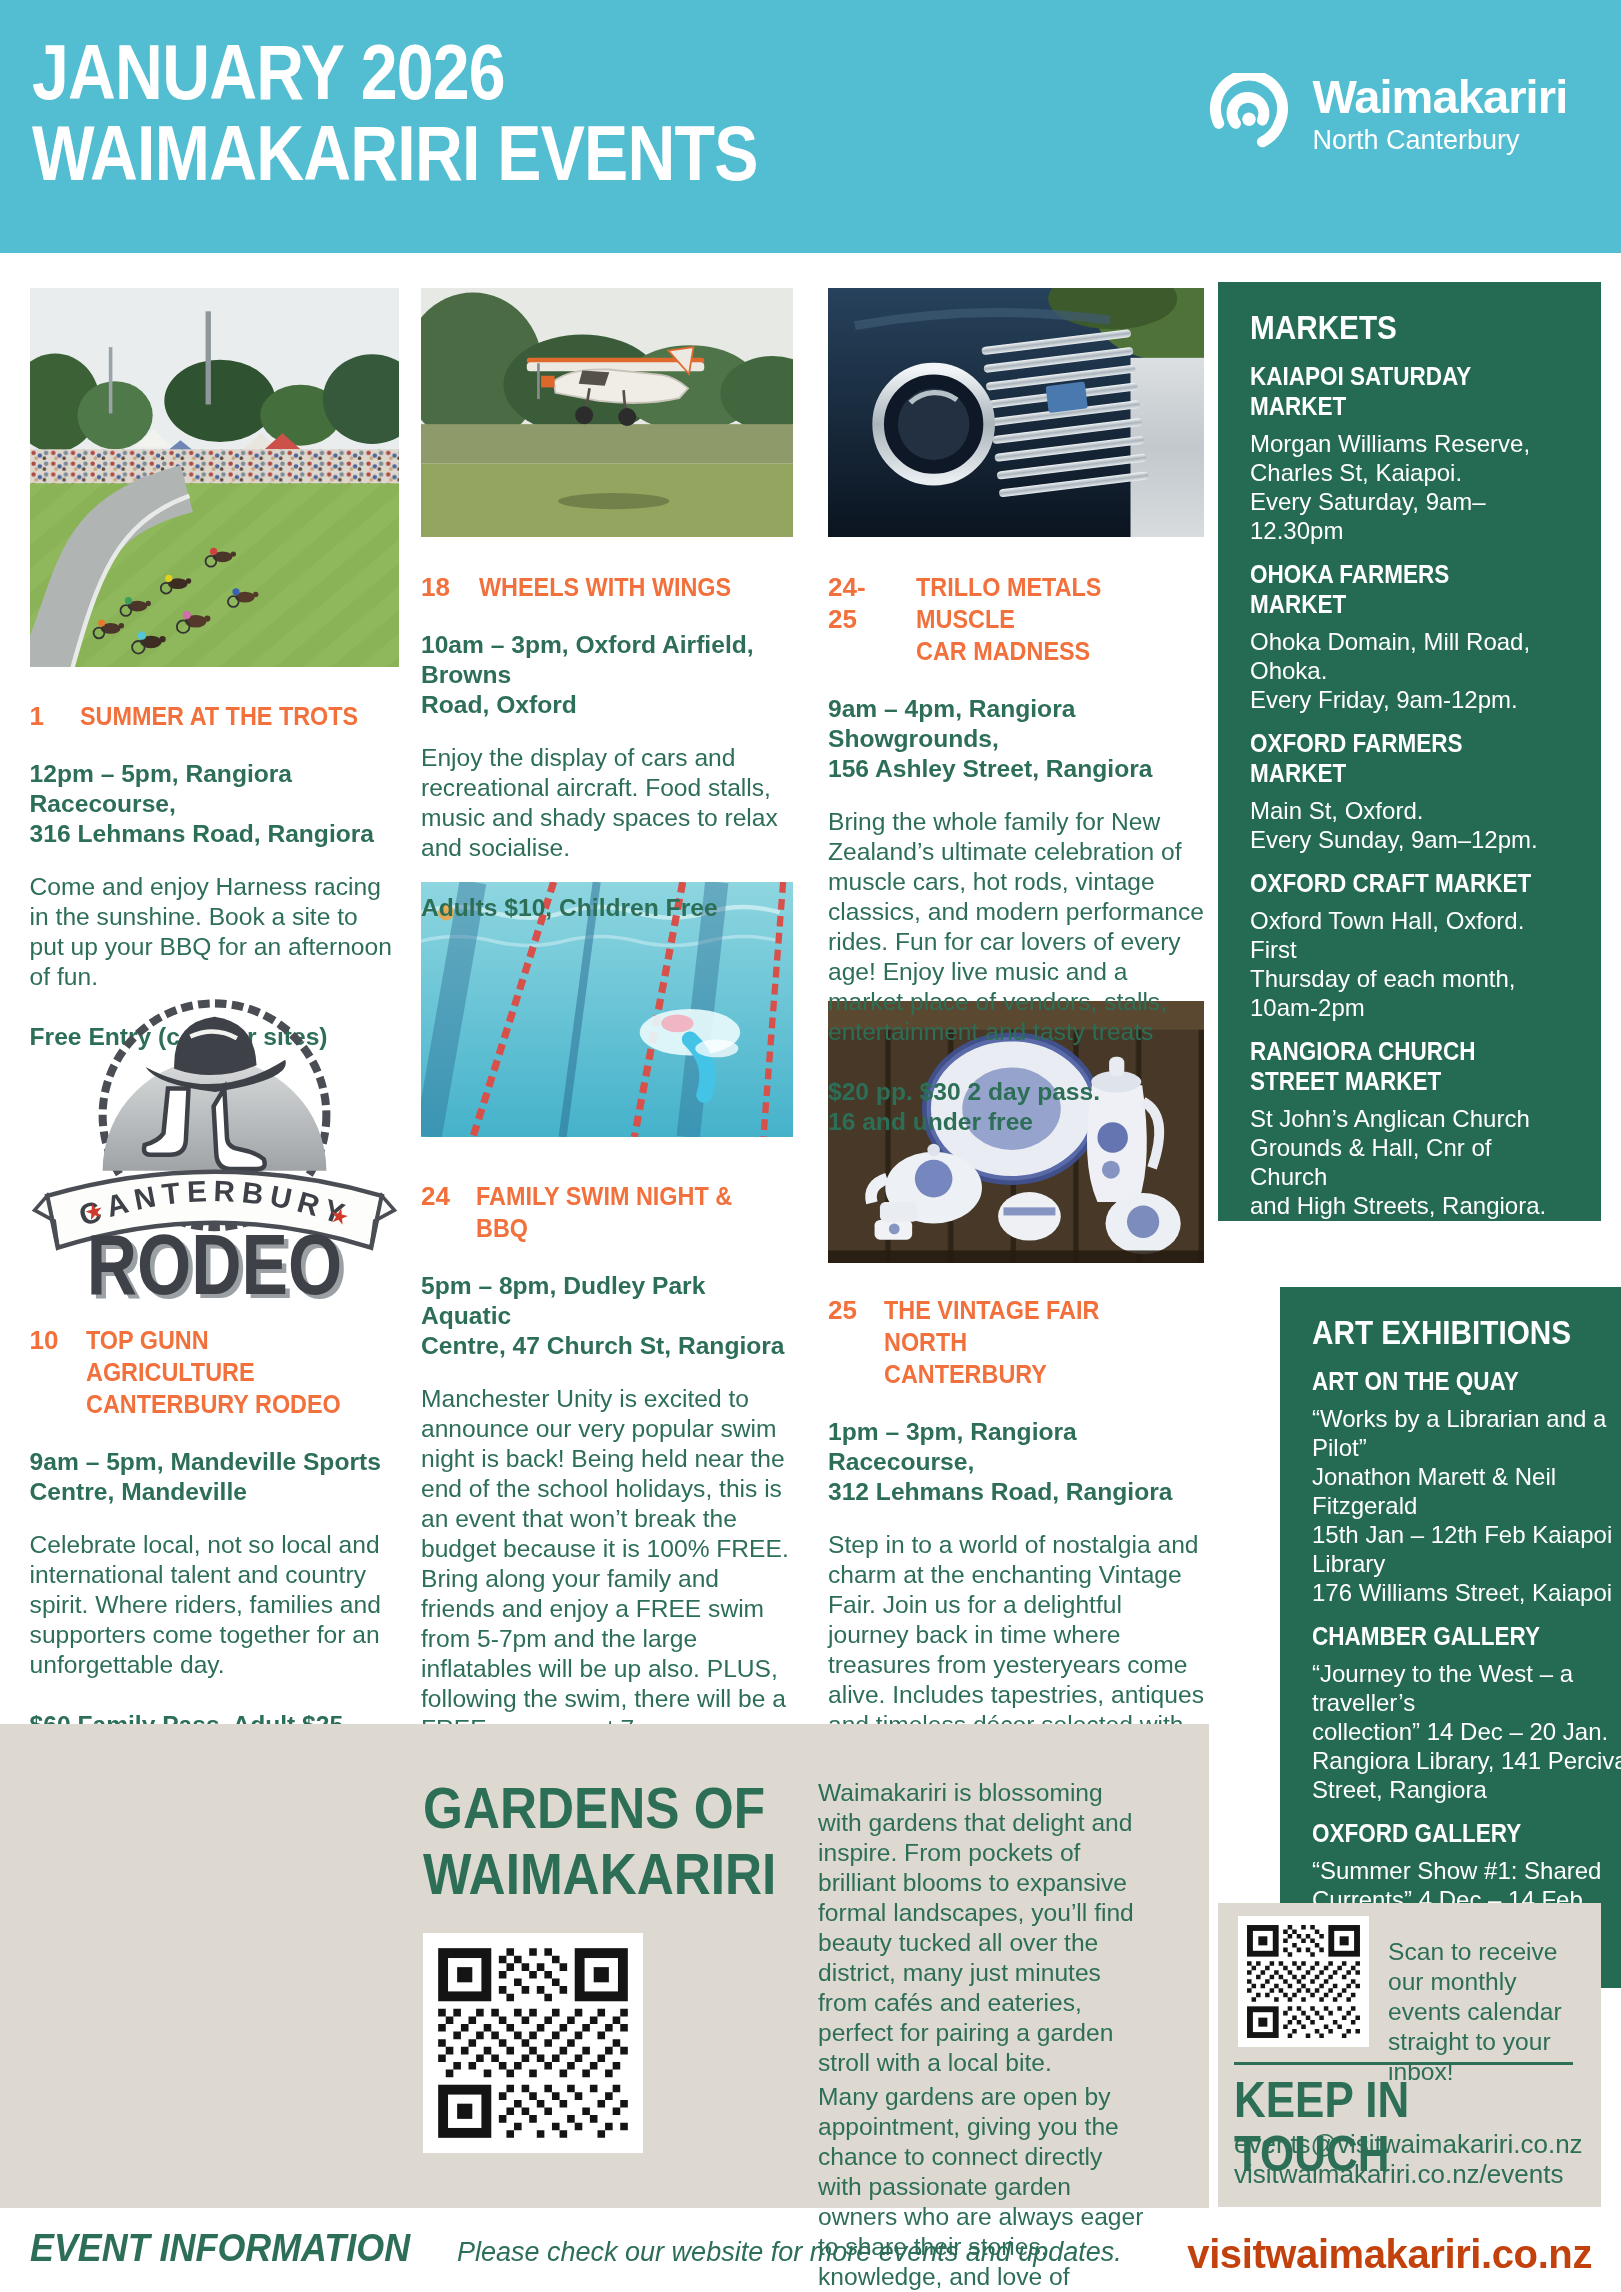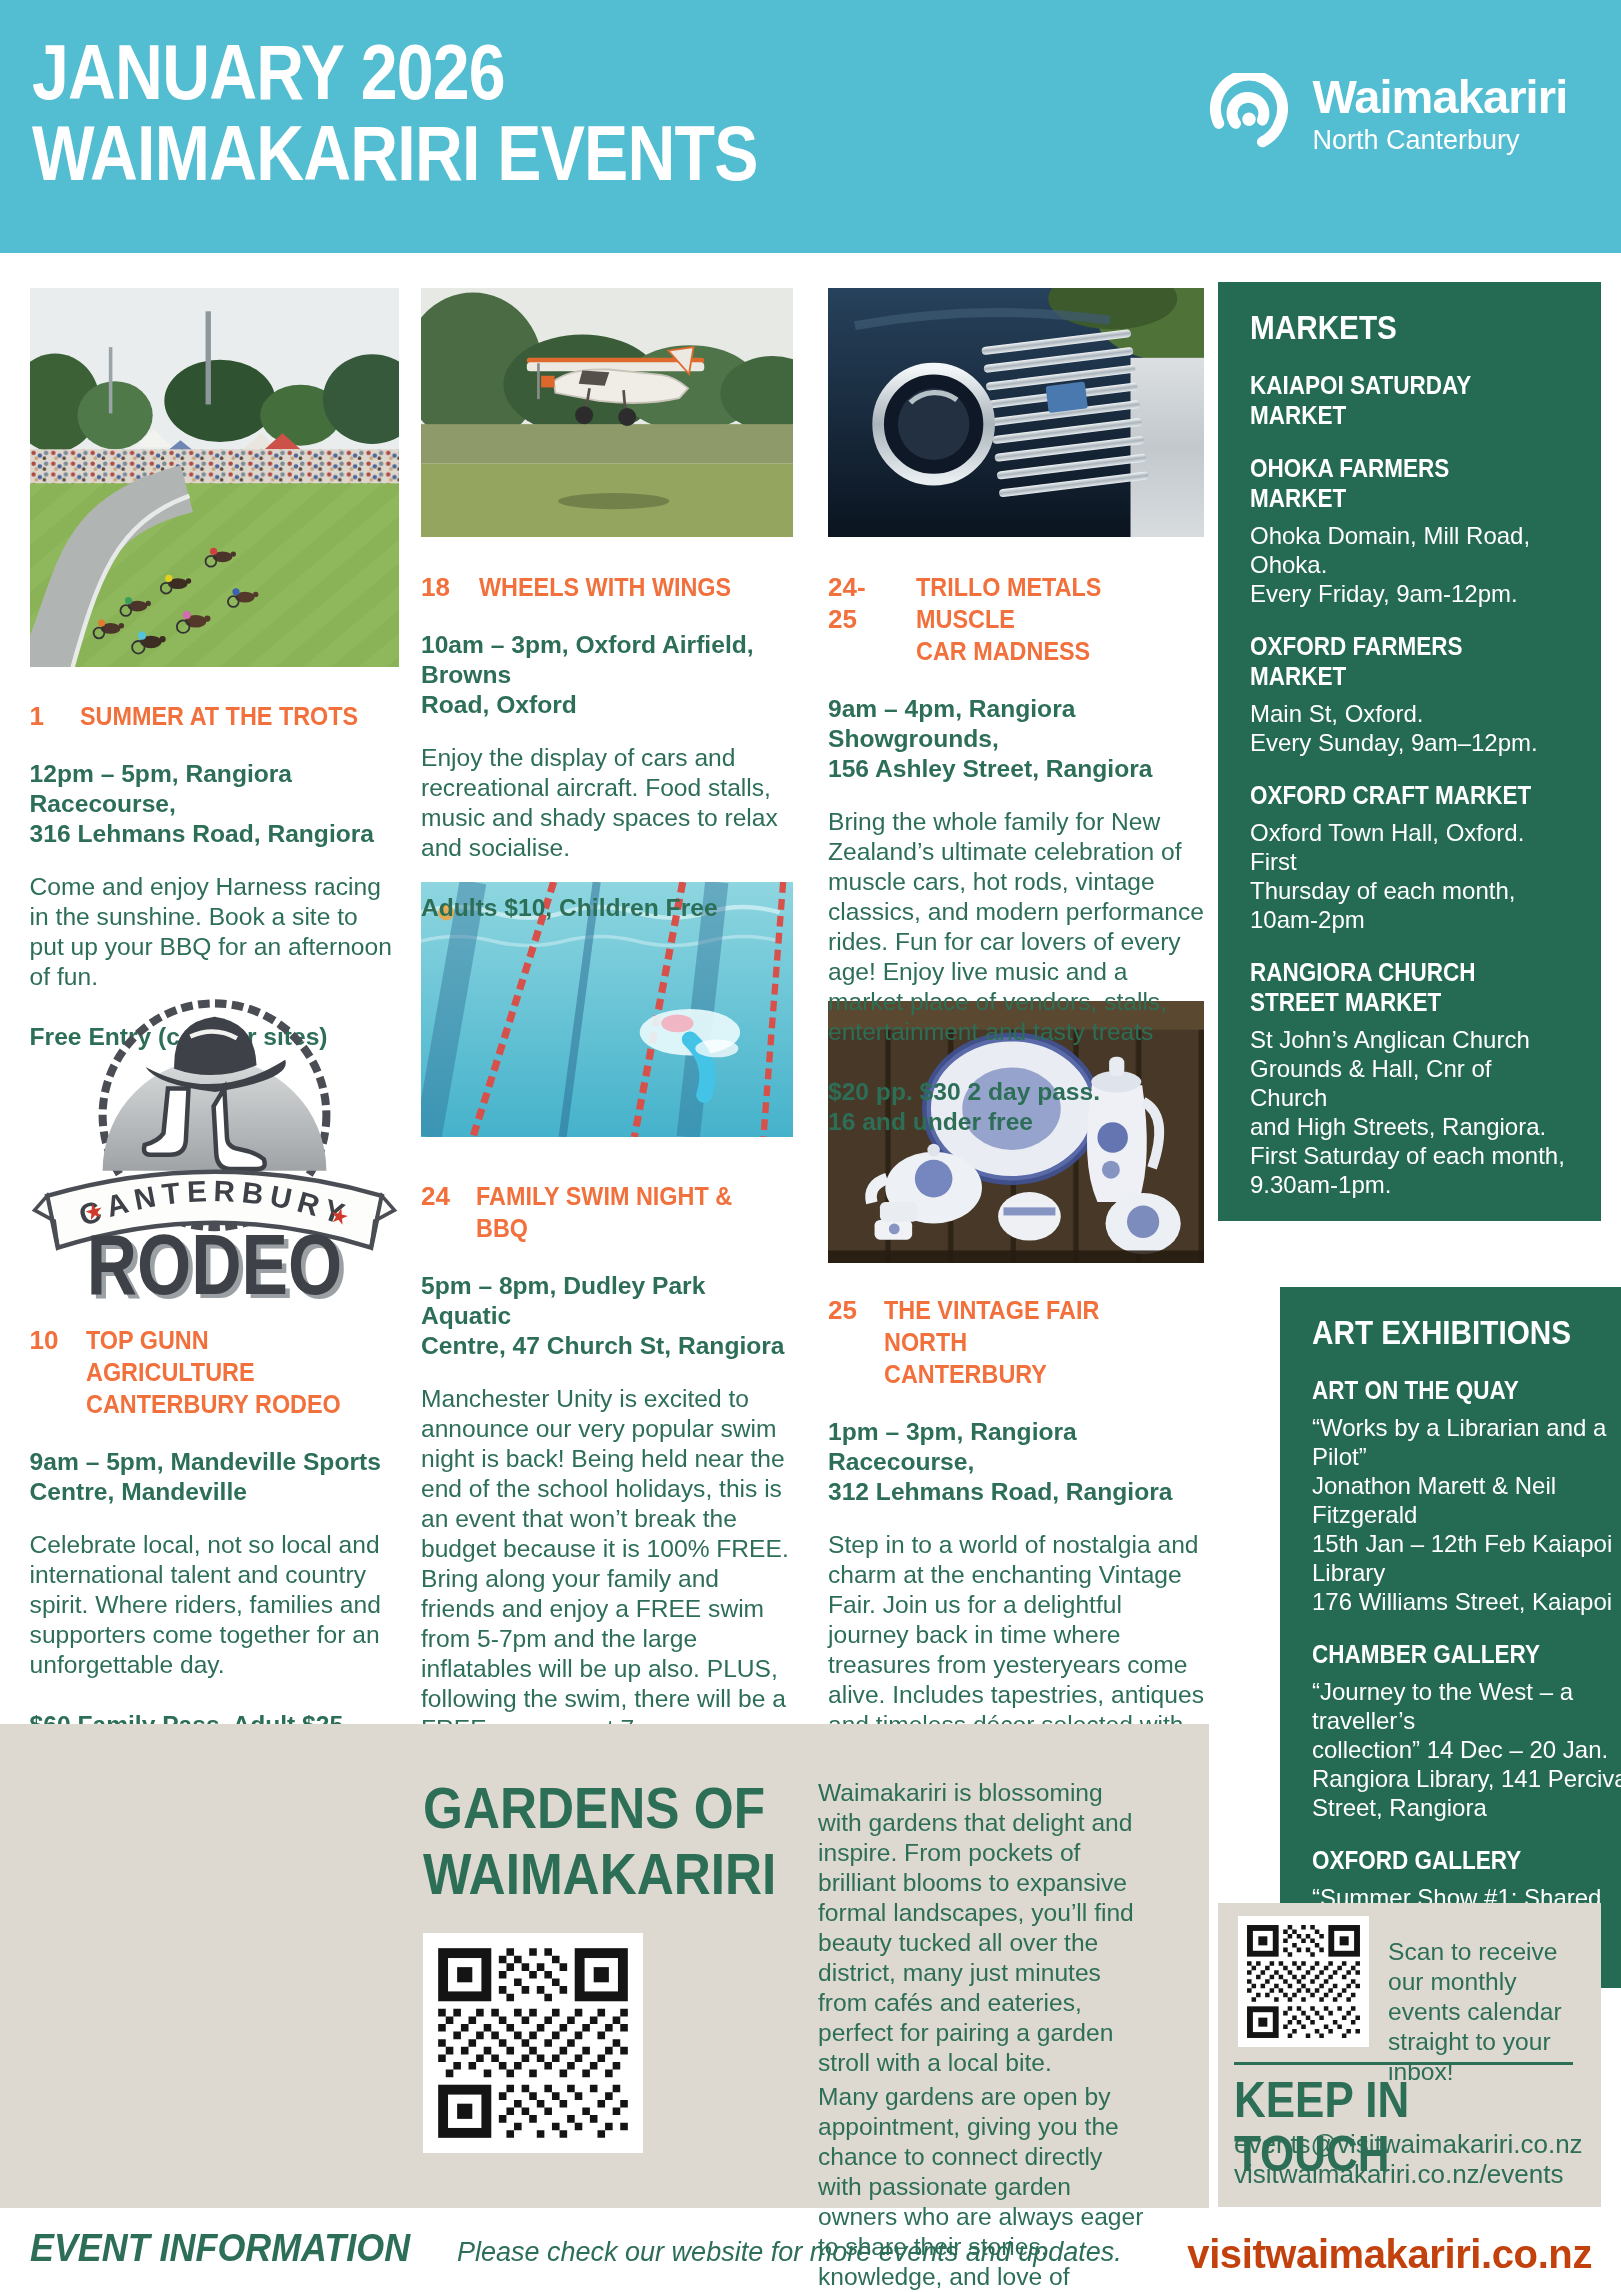--- a/index.html
+++ b/index.html
@@ -22,21 +22,21 @@
   .ev-head{display:flex;gap:29px;margin:0;color:#f2703c;font-weight:bold;font-size:26px;line-height:32px;}
   .ev-num{min-width:21.5px;}
   .ev-title{white-space:pre-line;}
   .cx{display:inline-block;transform:scaleX(.9);transform-origin:0 0;}
   .ev-meta{font-weight:bold;margin:27px 0 0 0;white-space:pre-line;}
   .ev-desc{margin:23px 0 0 0;}
   .ev-price{font-weight:bold;margin:30px 0 0 0;white-space:pre-line;}
   
   .panel{position:absolute;background:#256a52;color:#fff;padding:27px 27px 0 32px;box-sizing:border-box;}
   .side-h{margin:0;font-size:33px;line-height:38px;font-weight:bold;}
-  .mk{margin-top:23px;}
+  .mk{margin-top:14px;}
   .mk-title{font-weight:bold;font-size:25px;line-height:30px;white-space:pre-line;}
   .mk-details{font-size:24px;line-height:29px;margin-top:8px;white-space:pre-line;}
   
   .beige{position:absolute;background:#ddd8d0;}
   .gardens-h{position:absolute;left:423px;top:1775px;margin:0;color:#2d6e57;font-size:57px;line-height:66px;
              font-weight:bold;white-space:pre-line;transform:scaleX(.9);transform-origin:0 0;}
   .gardens-p{position:absolute;left:818px;width:333px;margin:0;font-size:24.6px;line-height:30px;color:#2d6e57;}
   .qr{position:absolute;background:#fff;}
   .qr svg{display:block;width:100%;height:100%;}
   .kit-scan{position:absolute;left:170px;top:34px;width:197px;font-size:24.6px;line-height:30px;color:#2d6e57;}
@@ -465,20 +465,23 @@
     <p class="ev-meta">1pm – 3pm, Rangiora Racecourse,
 312 Lehmans Road, Rangiora</p>
     <p class="ev-desc">Step in to a world of nostalgia and charm at the enchanting Vintage Fair. Join us for a delightful journey back in time where treasures from yesteryears come alive. Includes tapestries, antiques and timeless décor selected with love and care.</p>
     <p class="ev-price">Free</p>
   </article>
 
   <section class="panel" style="left:1218px;top:282px;width:383px;height:939px;">
     <h2 class="side-h"><span class="cx">MARKETS</span></h2>
     <div class="mk">
       <div class="mk-title"><span class="cx">KAIAPOI SATURDAY MARKET</span></div>
+      <div class="mk-details">Morgan Williams Reserve,
+Charles St, Kaiapoi.
+Every Saturday, 9am–12.30pm</div>
     </div>
     <div class="mk">
       <div class="mk-title"><span class="cx">OHOKA FARMERS MARKET</span></div>
       <div class="mk-details">Ohoka Domain, Mill Road, Ohoka.
 Every Friday, 9am-12pm.</div>
     </div>
     <div class="mk">
       <div class="mk-title"><span class="cx">OXFORD FARMERS MARKET</span></div>
       <div class="mk-details">Main St, Oxford.
 Every Sunday, 9am–12pm.</div>

